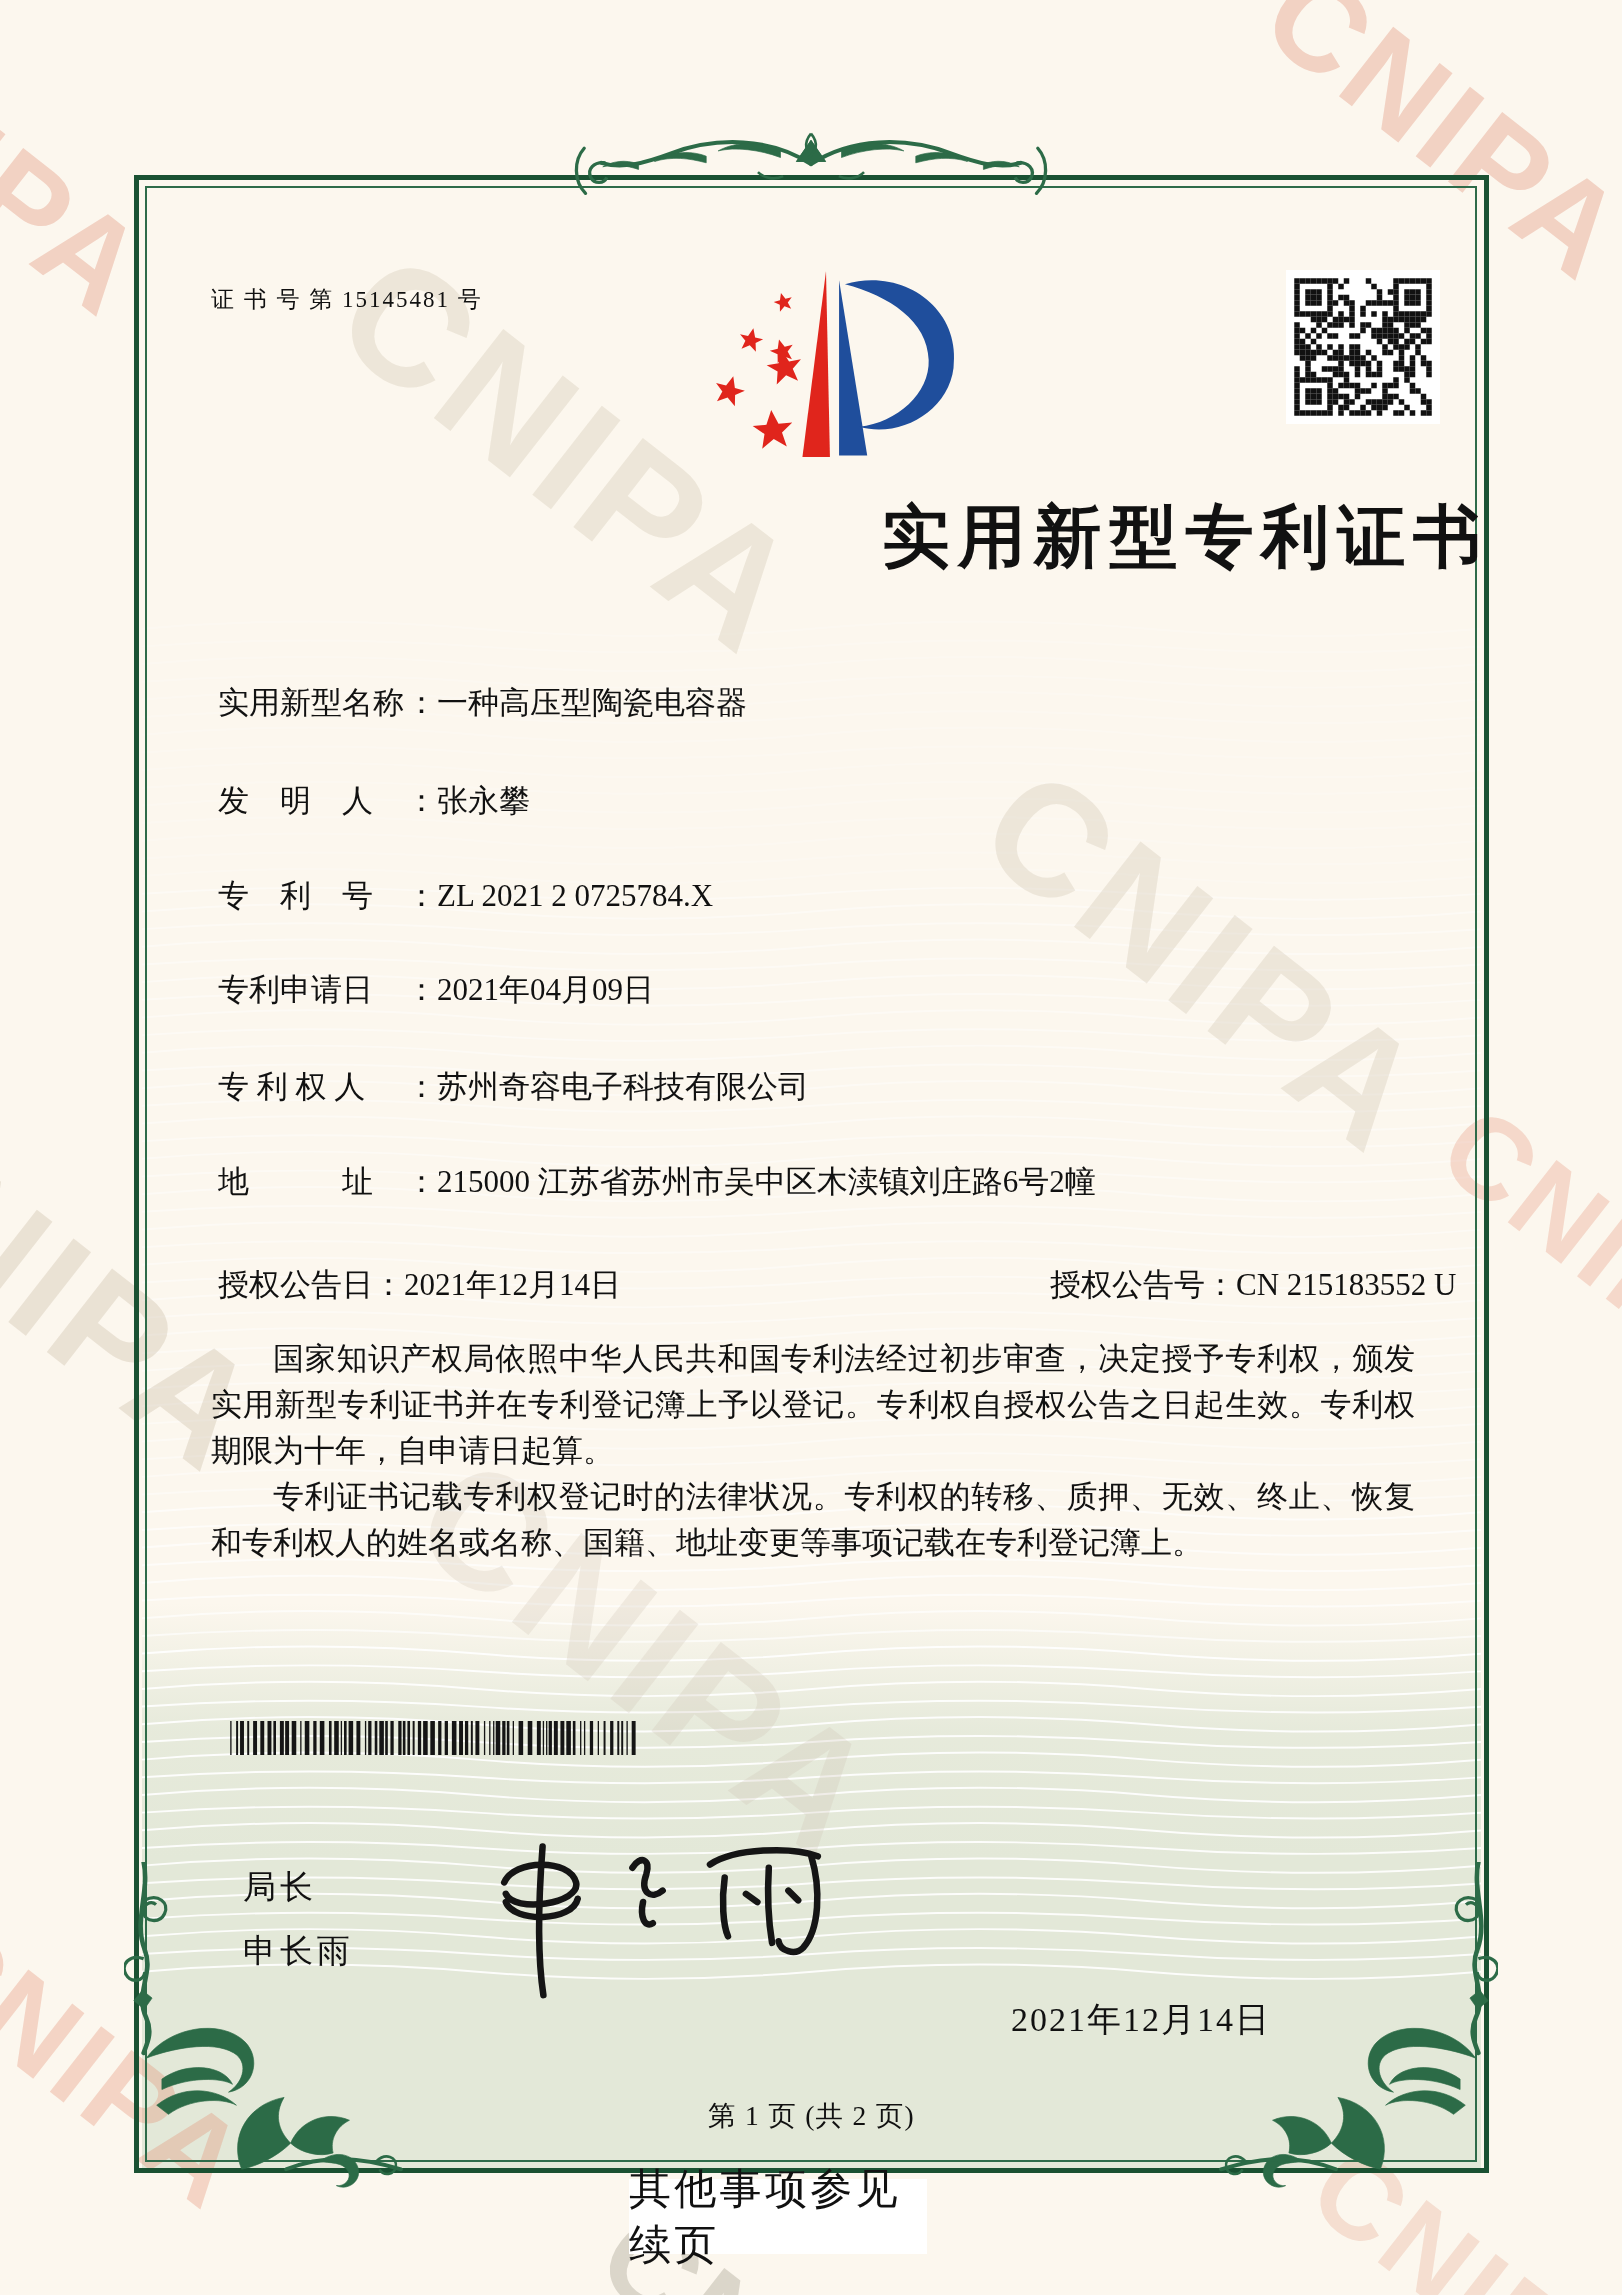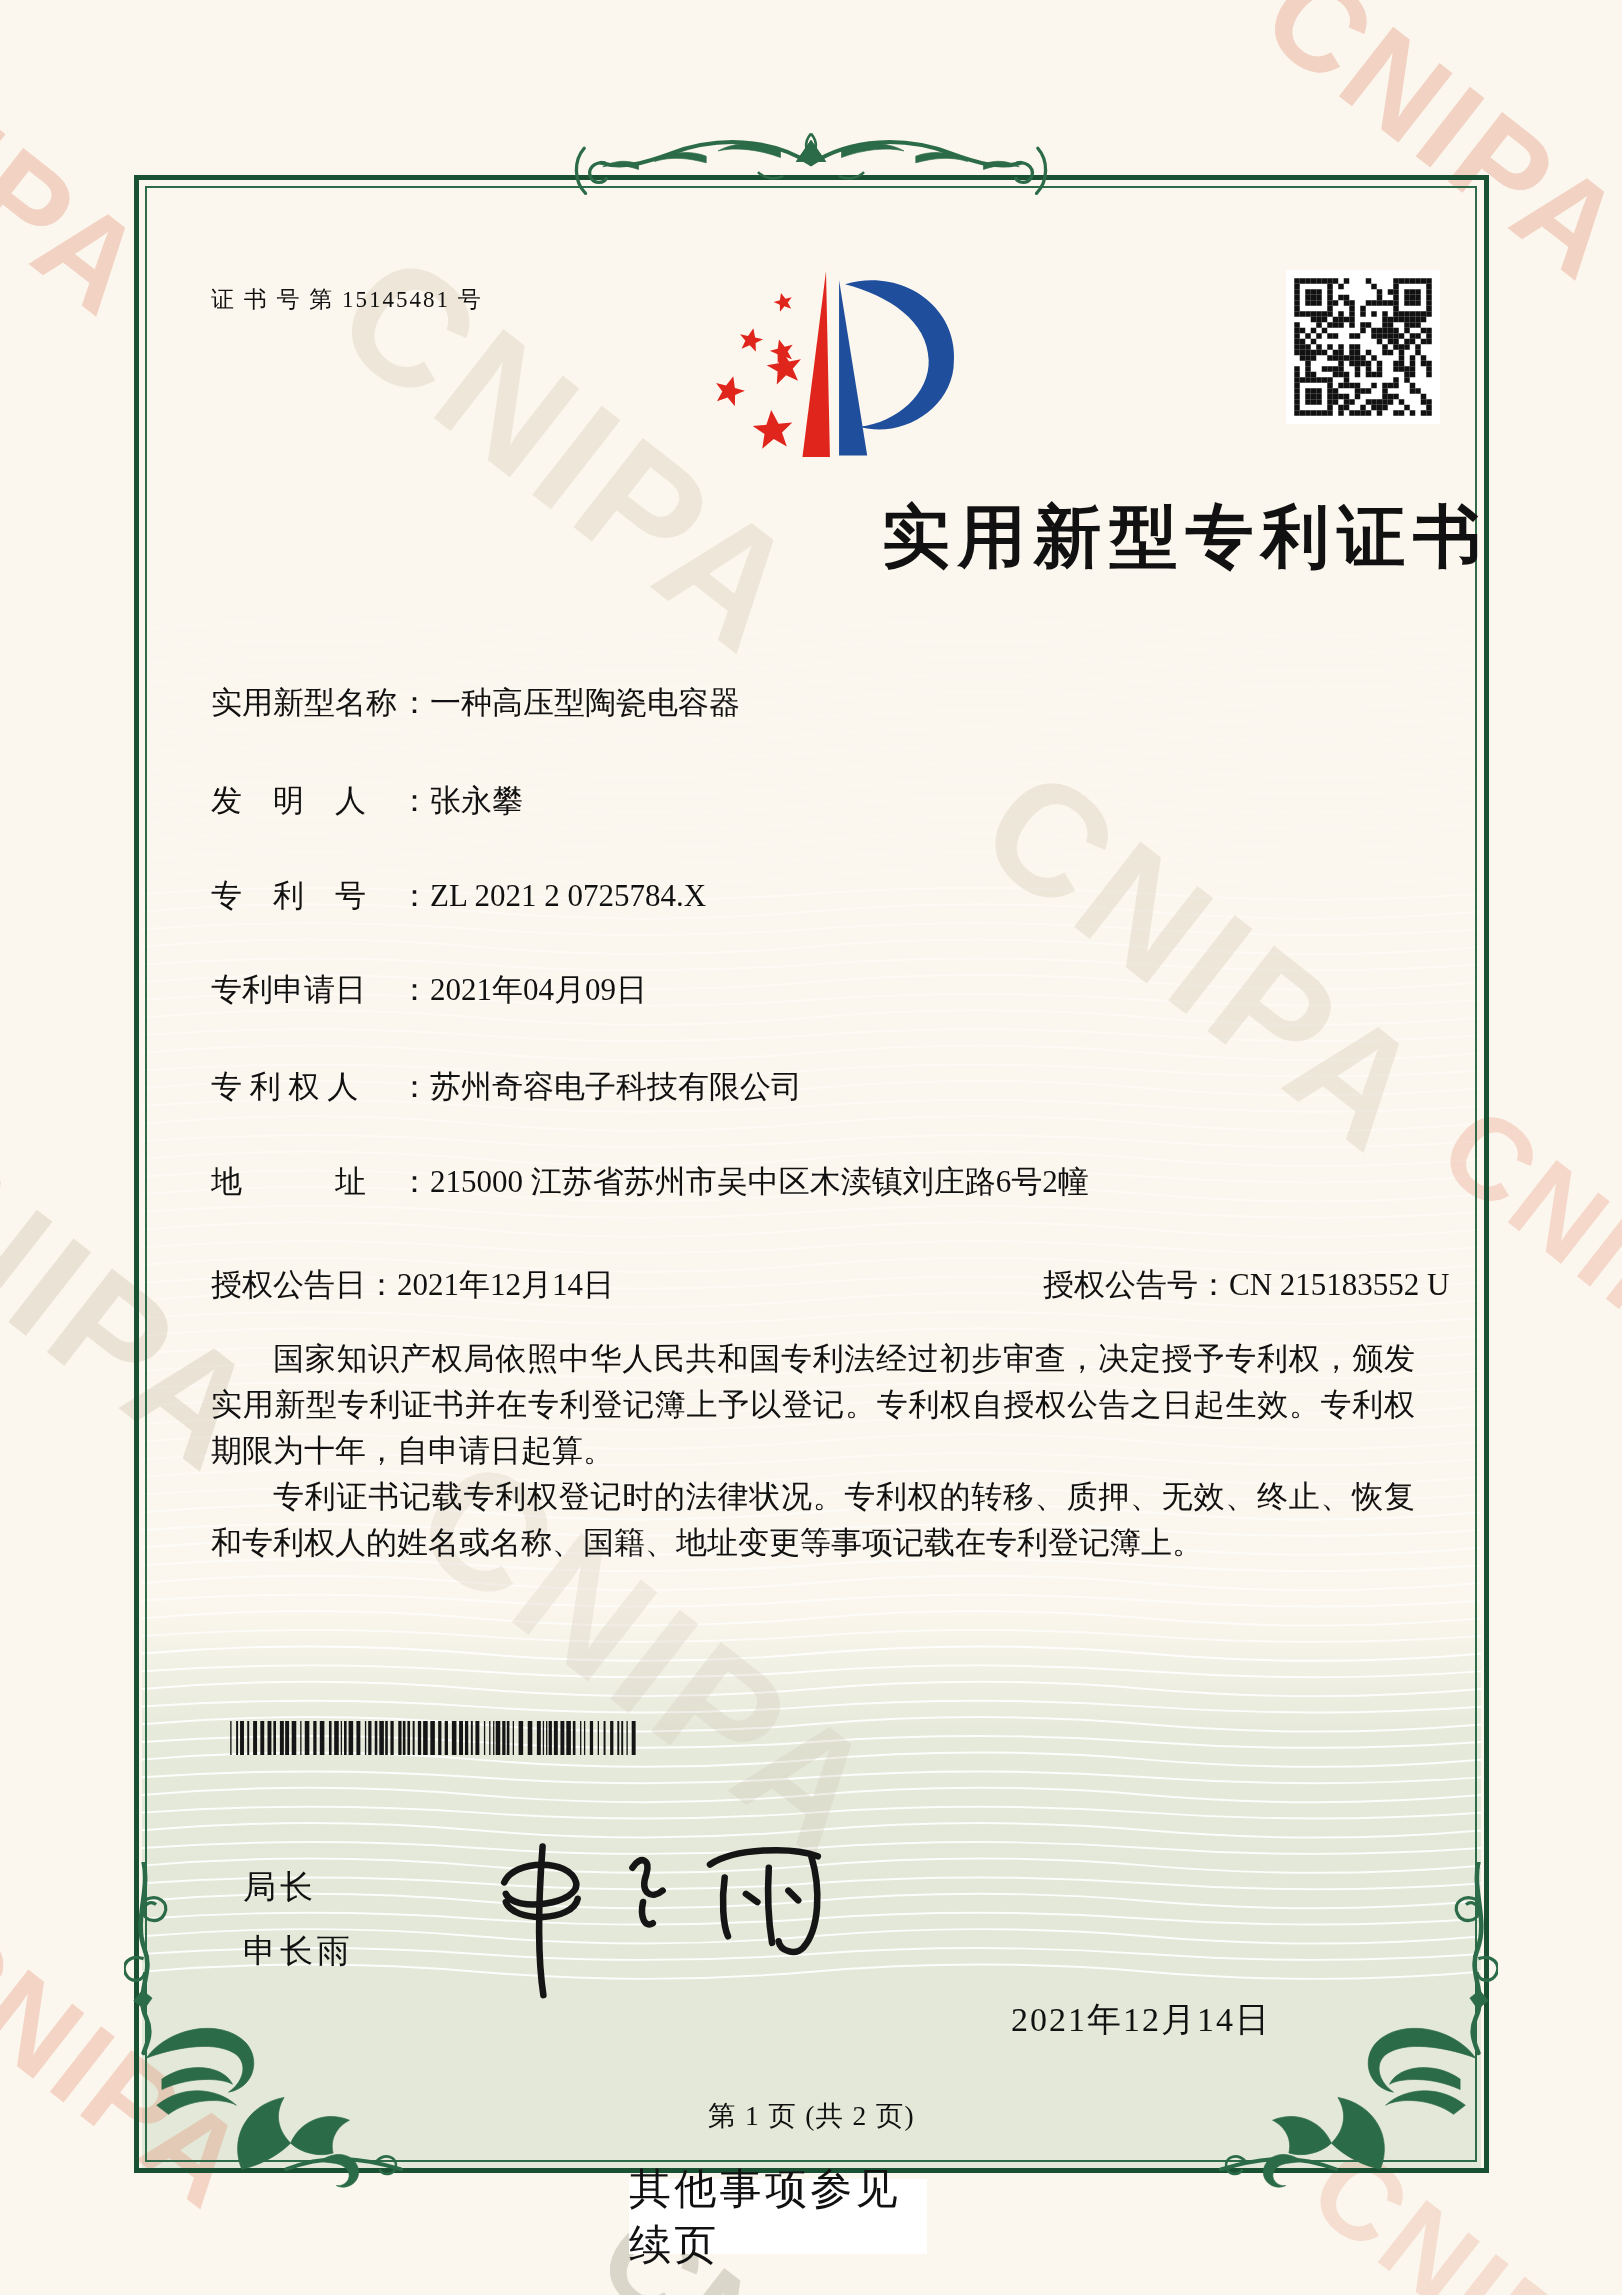--- a/index.html
+++ b/index.html
@@ -14,21 +14,21 @@
       pointer-events:none;white-space:nowrap;}
   .frame-outer{position:absolute;left:134px;top:175px;width:1355px;height:1998px;z-index:4;
         border:5.9px solid #1a5132;box-sizing:border-box;pointer-events:none;}
   .frame-inner{position:absolute;left:145px;top:186px;width:1332px;height:1976px;z-index:4;
         border:2px solid #2e6b49;box-sizing:border-box;pointer-events:none;}
   .orn{position:absolute;z-index:5;pointer-events:none;}
   .content{position:absolute;z-index:6;}
   
   .cert-no{left:211px;top:284px;font-size:23px;letter-spacing:2px;}
   .title{left:134px;top:492px;width:1355px;text-align:right;font-size:68px;font-weight:bold;letter-spacing:7.9px;margin:0;}
-  .field-row{position:absolute;left:211px;font-size:31px;white-space:nowrap;}
+  .field-row{position:absolute;left:218px;font-size:31px;white-space:nowrap;}
   .field-label{display:inline-block;min-width:188px;}
   .grant-right{position:absolute;left:832px;top:0;}
   .body-text{left:211px;top:1336px;width:1204px;font-size:31px;line-height:46px;text-align:justify;}
   .body-text p{margin:0;text-indent:2em;}
   .signer{left:243px;font-size:33px;letter-spacing:3.9px;}
   .issue-date{left:1011px;top:1997px;font-size:34px;letter-spacing:2px;}
   .page-info{left:134px;top:2098px;width:1355px;text-align:center;font-size:27.5px;letter-spacing:1.3px;}
   .footer-note{left:629px;top:2179px;width:298px;height:75px;background:#ffffff;
         display:flex;align-items:center;justify-content:center;font-size:42px;letter-spacing:3.3px;}
   .qr-box{left:1286px;top:270px;width:154px;height:154px;background:#fff;}

